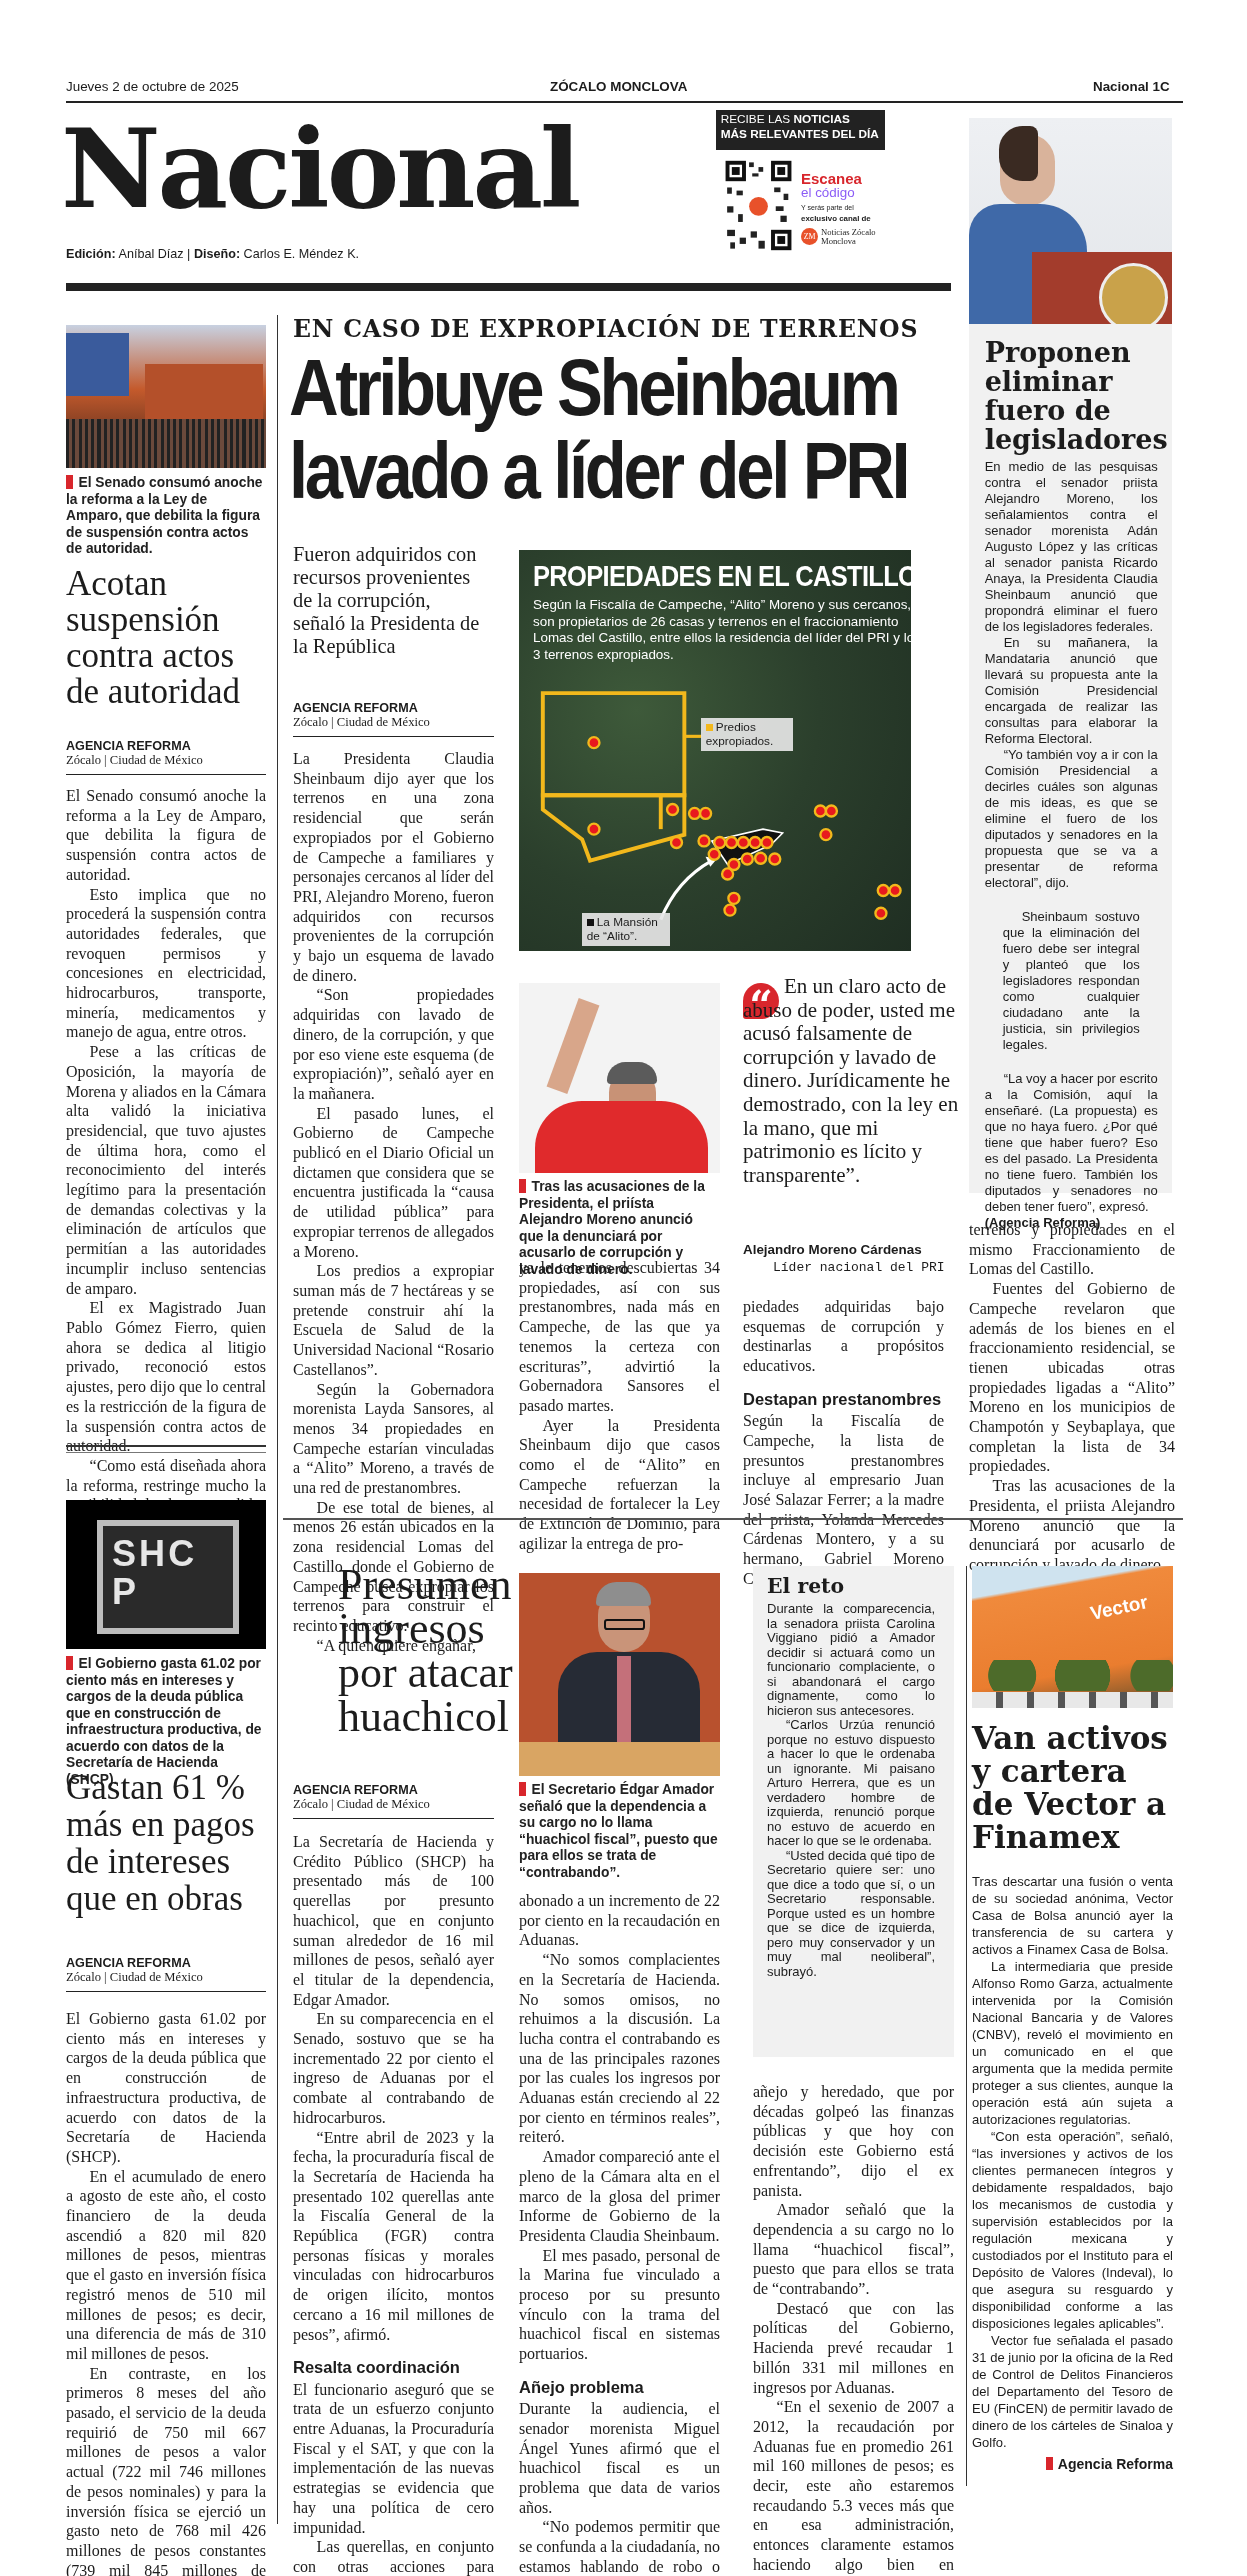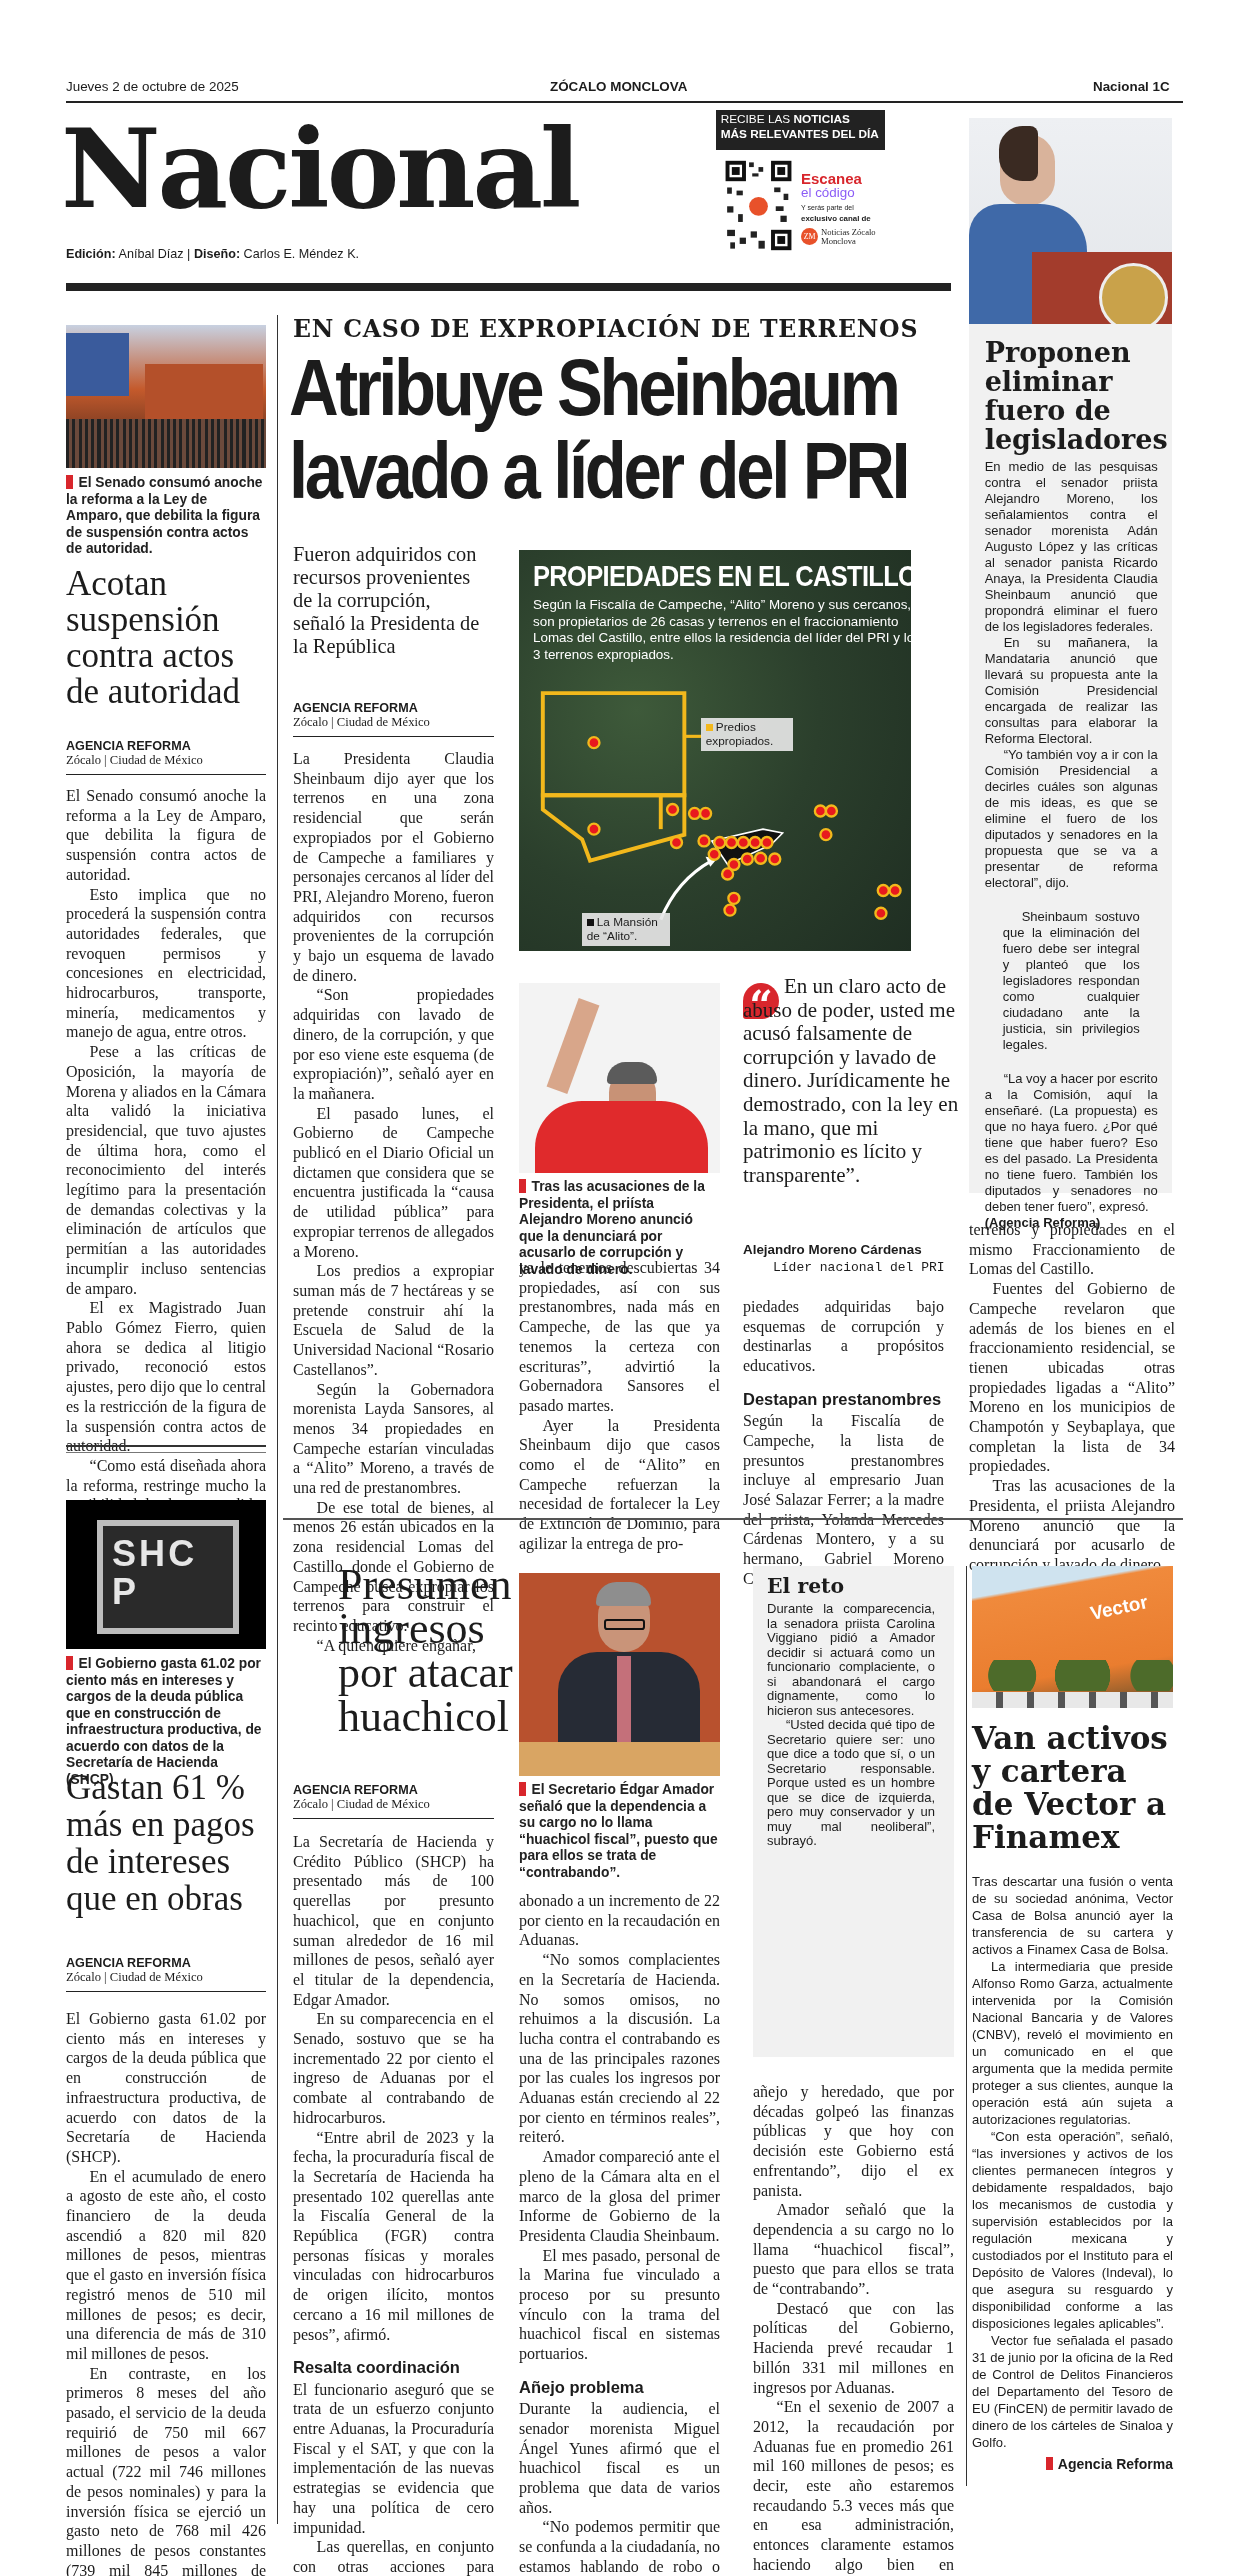--- a/index.html
+++ b/index.html
@@ -278,20 +278,21 @@
   <p>El mes pasado, personal de la Marina fue vinculado a proceso por su presunto vínculo con la trama del huachicol fiscal en sistemas portuarios.</p>
   <div class="sub-h">Añejo problema</div>
   <p class="first">Durante la audiencia, el senador morenista Miguel Ángel Yunes afirmó que el huachicol fiscal es un problema que data de varios años.</p>
   <p>“No podemos permitir que se confunda a la ciudadanía, no estamos hablando de robo o extracción ilegal de combustible, sino de un problema</p>
 </div>
 
 <div class="abs gray-box" style="left:753px;top:1566px;width:201px;height:491px;">
   <div style="position:absolute;left:14px;top:7.9px;font-family:'DejaVu Serif',serif;font-weight:bold;font-size:20.4px;">El reto</div>
   <div style="position:absolute;left:14px;top:36px;width:168px;font-family:'Liberation Sans',sans-serif;font-size:13px;line-height:14.5px;text-align:justify;">
     <p style="margin:0;">Durante la comparecencia, la senadora priista Carolina Viggiano pidió a Amador decidir si actuará como un funcionario complaciente, o si abandonará el cargo dignamente, como lo hicieron sus antecesores.</p>
+    <p style="margin:0;text-indent:19px;">“Carlos Urzúa renunció porque no estuvo dispuesto a hacer lo que le ordenaba un ignorante. Mi paisano Arturo Herrera, que es un verdadero hombre de izquierda, renunció porque no estuvo de acuerdo en hacer lo que se le ordenaba.</p>
     <p style="margin:0;text-indent:19px;">“Usted decida qué tipo de Secretario quiere ser: uno que dice a todo que sí, o un Secretario responsable. Porque usted es un hombre que se dice de izquierda, pero muy conservador y un muy mal neoliberal”, subrayó.</p>
   </div>
 </div>
 <div class="abs body-text" style="left:753px;top:2082px;width:201px;">
   <p class="first">añejo y heredado, que por décadas golpeó las finanzas públicas y que hoy con decisión este Gobierno está enfrentando”, dijo el ex panista.</p>
   <p>Amador señaló que la dependencia a su cargo no lo llama “huachicol fiscal”, puesto que para ellos se trata de “contrabando”.</p>
   <p>Destacó que con las políticas del Gobierno, Hacienda prevé recaudar 1 billón 331 mil millones en ingresos por Aduanas.</p>
   <p>“En el sexenio de 2007 a 2012, la recaudación por Aduanas fue en promedio 261 mil 160 millones de pesos; es decir, este año estaremos recaudando 5.3 veces más que en esa administración, entonces claramente estamos haciendo algo bien en Aduanas”, aseguró.</p>
 </div>
 <div class="abs" style="left:966px;top:1566px;width:0.8px;height:920px;background:#333;"></div>

